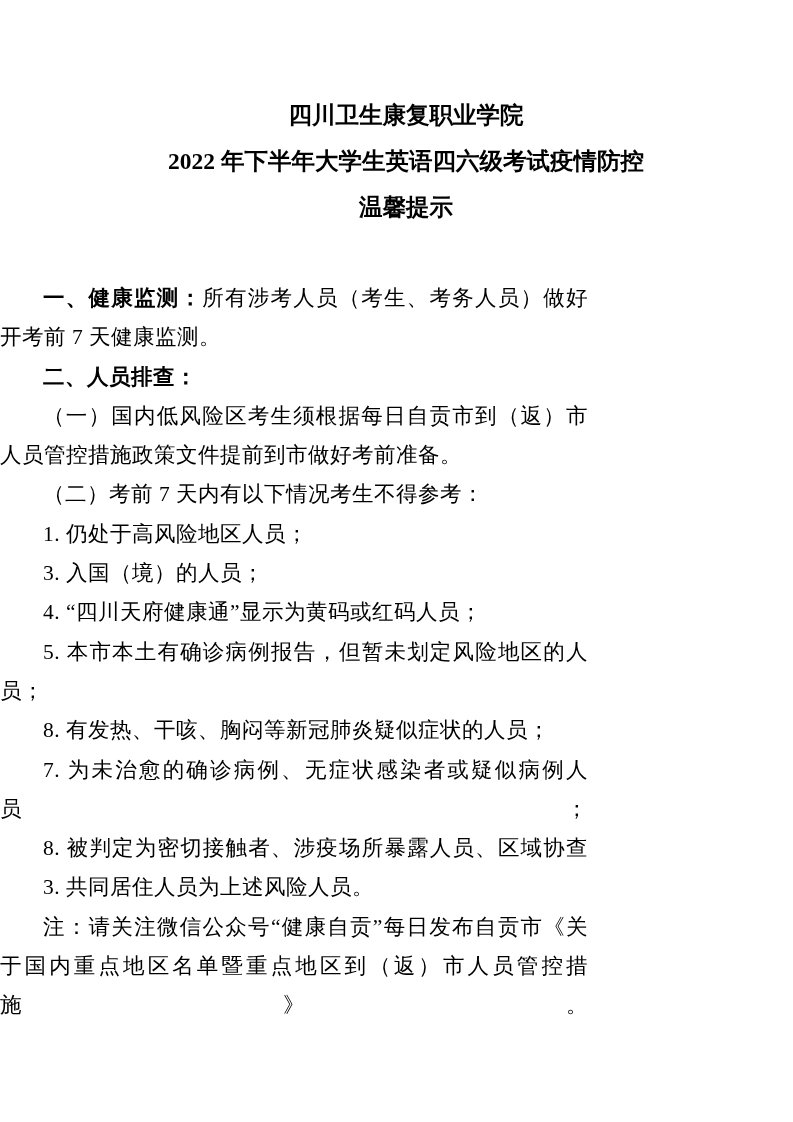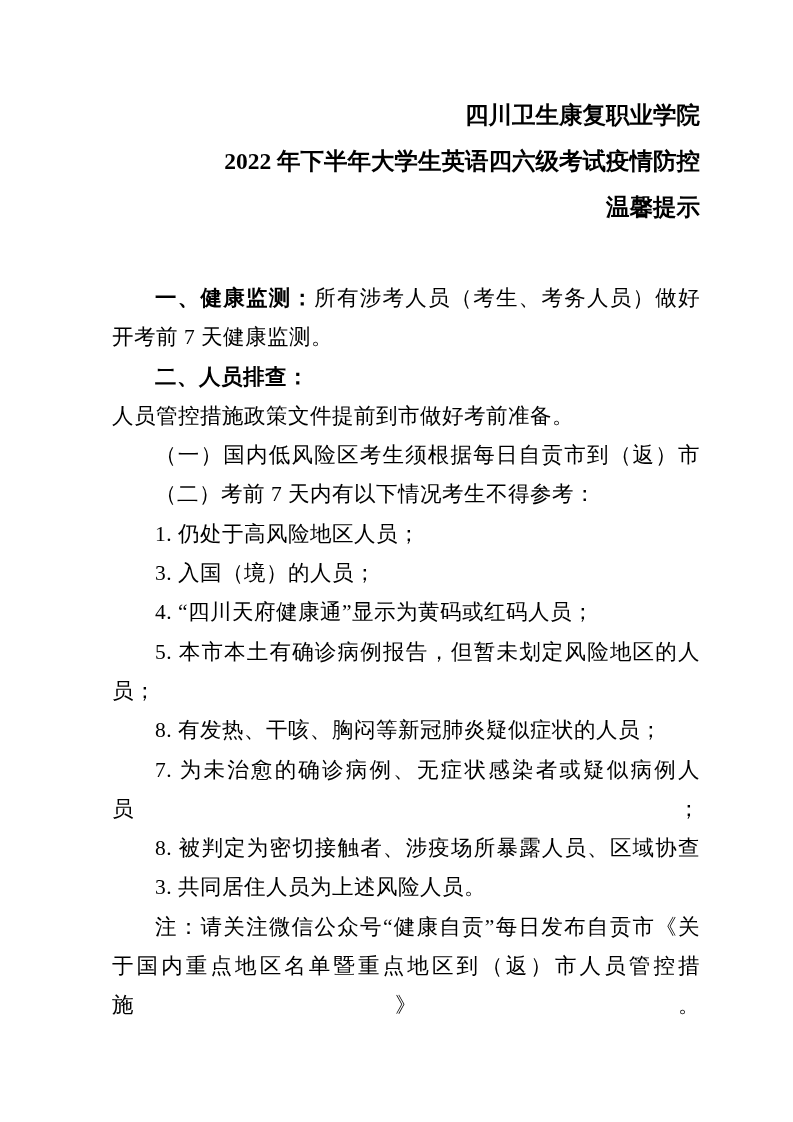--- a/index.html
+++ b/index.html
@@ -20,25 +20,23 @@
     padding-top: 92px;
     margin-left: 112px;
     width: 588px;
     text-align: center;
   }
   .title-line {
     font-size: 23.5px;
     line-height: 46px;
     font-weight: bold;
     white-space: nowrap;
-    text-align: right;
   }
   .body-block {
     margin-top: 49px;
-    margin-left: 112px;
     width: 588px;
   }
   .line {
     font-size: 21.5px;
     line-height: 39.3px;
     white-space: nowrap;
     letter-spacing: 0.5px;
   }
   .line.indent {
     text-indent: 2em;
@@ -60,22 +58,22 @@
   <div class="title-block">
     <div class="title-line">四川卫生康复职业学院</div>
     <div class="title-line">2022 年下半年大学生英语四六级考试疫情防控</div>
     <div class="title-line">温馨提示</div>
   </div>
 
   <div class="body-block">
     <div class="line indent fill"><span class="b">一、健康监测：</span><span>所有涉考人员（考生、考务人员）做好</span></div>
     <div class="line"><span>开考前 7 天健康监测。</span></div>
     <div class="line indent"><span class="b">二、人员排查：</span><span></span></div>
+    <div class="line indent fill"><span>（一）国内低风险区考生须根据每日自贡市到（返）市</span></div>
     <div class="line"><span>人员管控措施政策文件提前到市做好考前准备。</span></div>
-    <div class="line indent fill"><span>（一）国内低风险区考生须根据每日自贡市到（返）市</span></div>
     <div class="line indent"><span>（二）考前 7 天内有以下情况考生不得参考：</span></div>
     <div class="line indent"><span>1. 仍处于高风险地区人员；</span></div>
     <div class="line indent"><span>3. 入国（境）的人员；</span></div>
     <div class="line indent"><span>4. “四川天府健康通”显示为黄码或红码人员；</span></div>
     <div class="line indent fill"><span>5. 本市本土有确诊病例报告，但暂未划定风险地区的人</span></div>
     <div class="line"><span>员；</span></div>
     <div class="line indent"><span>8. 有发热、干咳、胸闷等新冠肺炎疑似症状的人员；</span></div>
     <div class="line indent fill"><span>7. 为未治愈的确诊病例、无症状感染者或疑似病例人员；</span></div>
     <div class="line indent fill"><span>8. 被判定为密切接触者、涉疫场所暴露人员、区域协查</span></div>
     <div class="line indent"><span>3. 共同居住人员为上述风险人员。</span></div>

